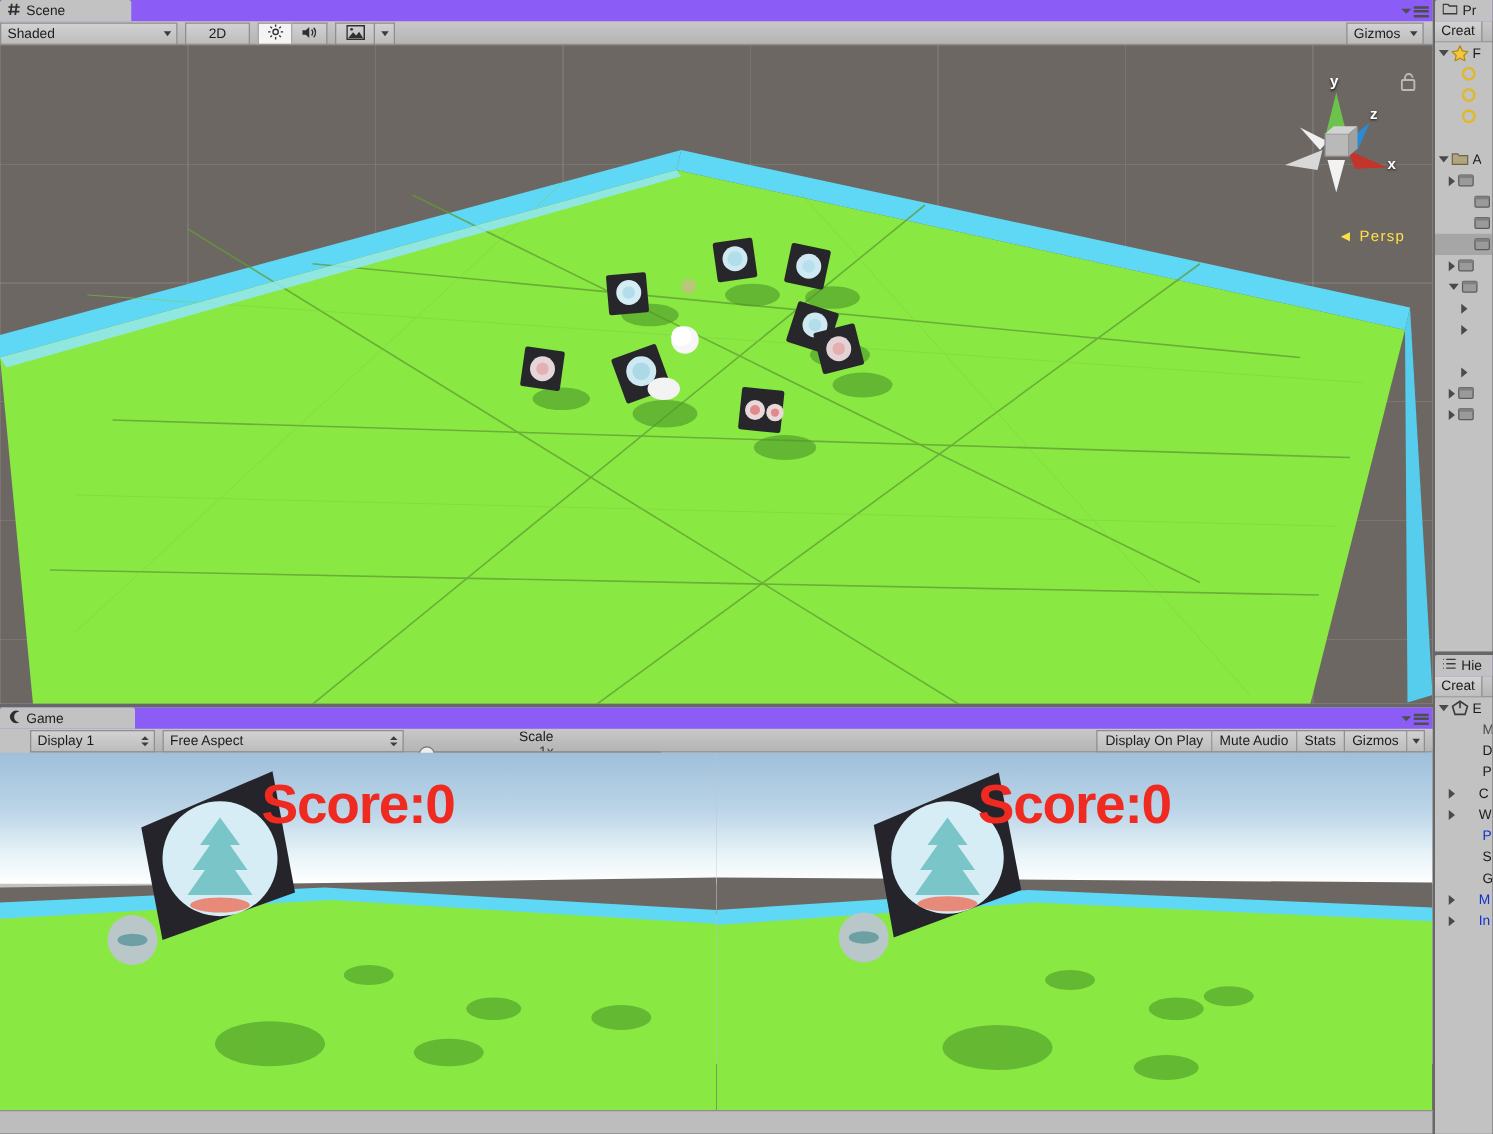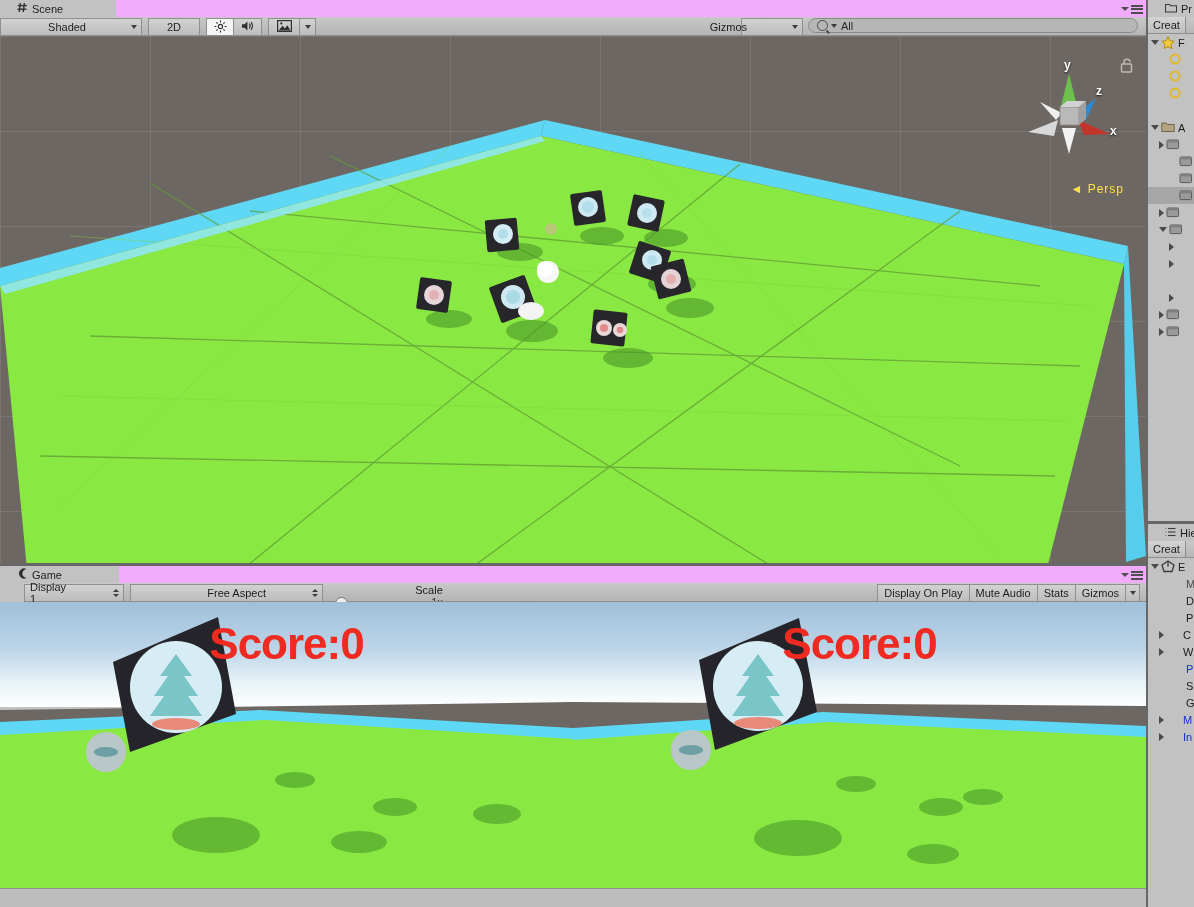--- a/index.html
+++ b/index.html
@@ -2,21 +2,21 @@
 <html><head>
 <meta charset="utf-8">
 <style>
   html,body{margin:0;padding:0;background:#676767;}
   body{width:1194px;height:907px;overflow:hidden;
        font-family:"Liberation Sans",sans-serif;font-size:11px;color:#1b1b1b;}
   .app{position:relative;width:1194px;height:907px;}
 
   
   .panel{position:absolute;background:#c2c2c2;}
-  .tabbar{height:17px;background:#f0abfc;position:relative;margin-left:11px;}
+  .tabbar{height:17px;background:#8b5cf6;position:relative;}
   .tab{position:absolute;left:0;top:0;height:17px;background:#c2c2c2;
        border-top-left-radius:2px;border-top-right-radius:2px;
        display:flex;align-items:center;padding:0 10px 0 6px;
        font-size:11px;color:#1d1d1d;box-sizing:border-box;}
   .tab .ticon{margin-right:4px;display:inline-block;line-height:1;}
   .panelmenu{position:absolute;right:3px;top:3px;width:22px;height:12px;
              display:flex;align-items:center;justify-content:flex-end;gap:2px;}
   .pm-caret{width:0;height:0;border-left:4px solid transparent;border-right:4px solid transparent;
             border-top:4px solid #4e4e4e;}
   .pm-lines{width:12px;height:9px;display:flex;flex-direction:column;justify-content:space-between;}
@@ -26,21 +26,21 @@
            border-bottom:1px solid #8d8d8d;display:flex;align-items:stretch;
            box-sizing:border-box;}
   .tb-btn{display:flex;align-items:center;justify-content:center;
           background:linear-gradient(#d2d2d2,#bcbcbc);
           border:1px solid #8f8f8f;border-left:none;box-sizing:border-box;
           font-size:11px;padding:0 6px;color:#1d1d1d;height:18px;white-space:nowrap;}
   .tb-btn.first{border-left:1px solid #8f8f8f;}
   .tb-btn.on{background:#f4f4f4;}
   .tb-drop{display:flex;align-items:center;background:linear-gradient(#d2d2d2,#bcbcbc);
            border:1px solid #8f8f8f;box-sizing:border-box;height:18px;
-           padding:0 4px 0 5px;font-size:11px;justify-content:flex-end;gap:40px;}
+           padding:0 4px 0 5px;font-size:11px;justify-content:space-between;}
   .caret{width:0;height:0;border-left:3px solid transparent;border-right:3px solid transparent;
          border-top:4px solid #3c3c3c;margin-left:5px;}
   .updown{display:inline-flex;flex-direction:column;gap:2px;margin-left:6px;}
   .updown i:first-child{width:0;height:0;border-left:3px solid transparent;border-right:3px solid transparent;border-bottom:3px solid #3c3c3c;}
   .updown i:last-child{width:0;height:0;border-left:3px solid transparent;border-right:3px solid transparent;border-top:3px solid #3c3c3c;}
   .searchbox{display:flex;align-items:center;height:15px;border-radius:8px;
              background:#b6b6b6;border:1px solid #8b8b8b;padding:0 8px;box-sizing:border-box;
              font-size:11px;color:#2a2a2a;}
   .mag{display:inline-block;width:9px;height:9px;border:1.5px solid #4a4a4a;border-radius:50%;
        position:relative;margin-right:2px;}
@@ -181,25 +181,20 @@
       </div>
       <div class="tb-btn" style="width:16px;padding:0;">
         <span class="caret" style="margin:0;"></span>
       </div>
       <div style="flex:1;"></div>
       <div class="tb-drop" style="width:62px;">
         <span>Gizmos</span>
         <span class="caret"></span>
       </div>
       <div style="width:5px;"></div>
-      <div class="searchbox" style="width:330px;margin-right:6px;">
-        <span class="mag"></span>
-        <span class="caret" style="margin:0 4px 0 1px;"></span>
-        <span>All</span>
-      </div>
     </div>
 
     <div id="scene-viewport">
       <div class="scene-grid"></div>
 
       <svg class="ground" viewBox="0 0 1146 527" preserveAspectRatio="none">
 
         <polygon points="545,84 1128,210 1124,228 541,100" fill="#5fd8f5"></polygon>
         <polygon points="545,84 0,232 0,250 541,100" fill="#5fd8f5"></polygon>
         <polygon points="1128,210 1146,520 1126,526 1124,228" fill="#56cdec"></polygon>

